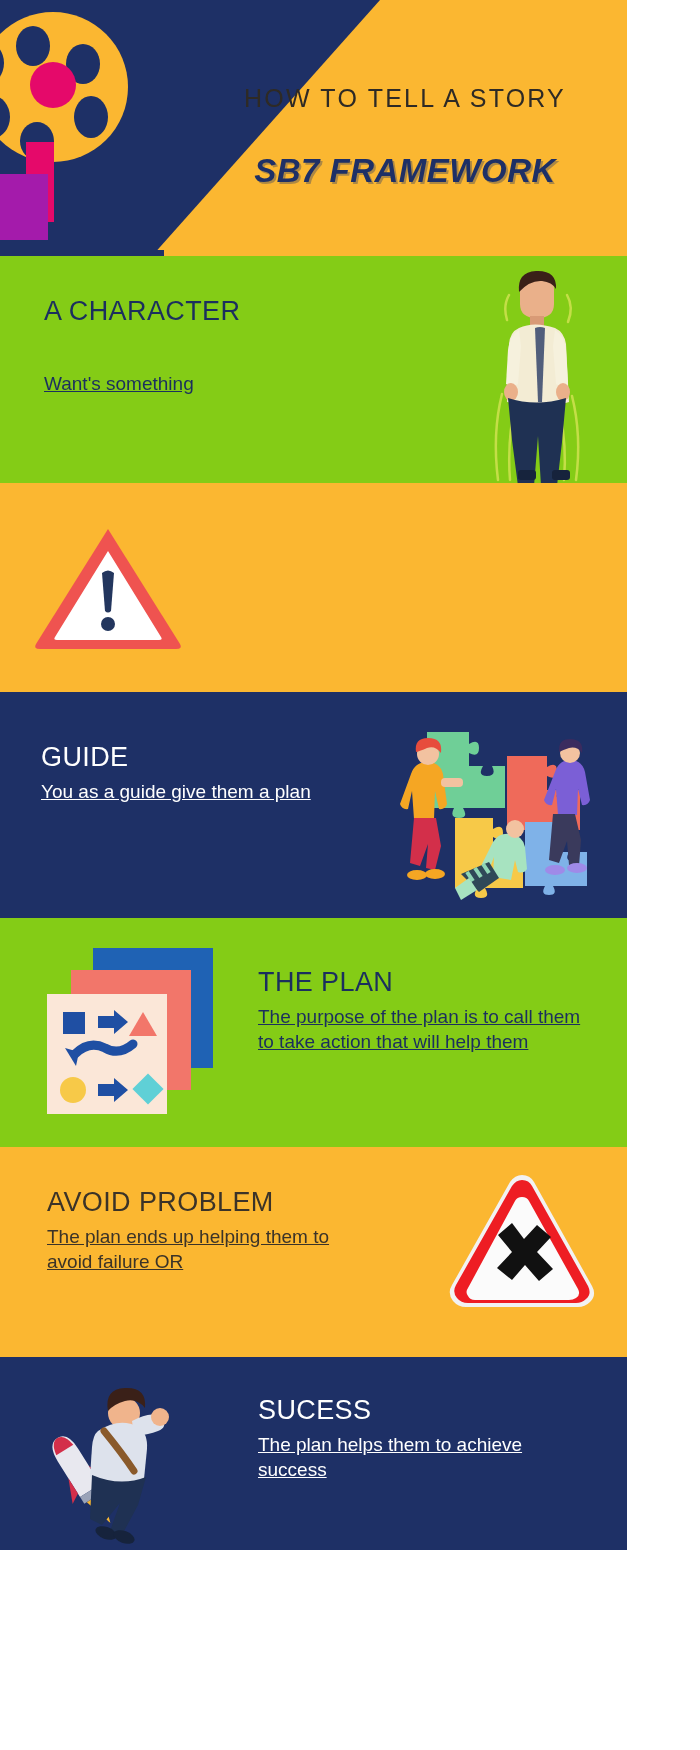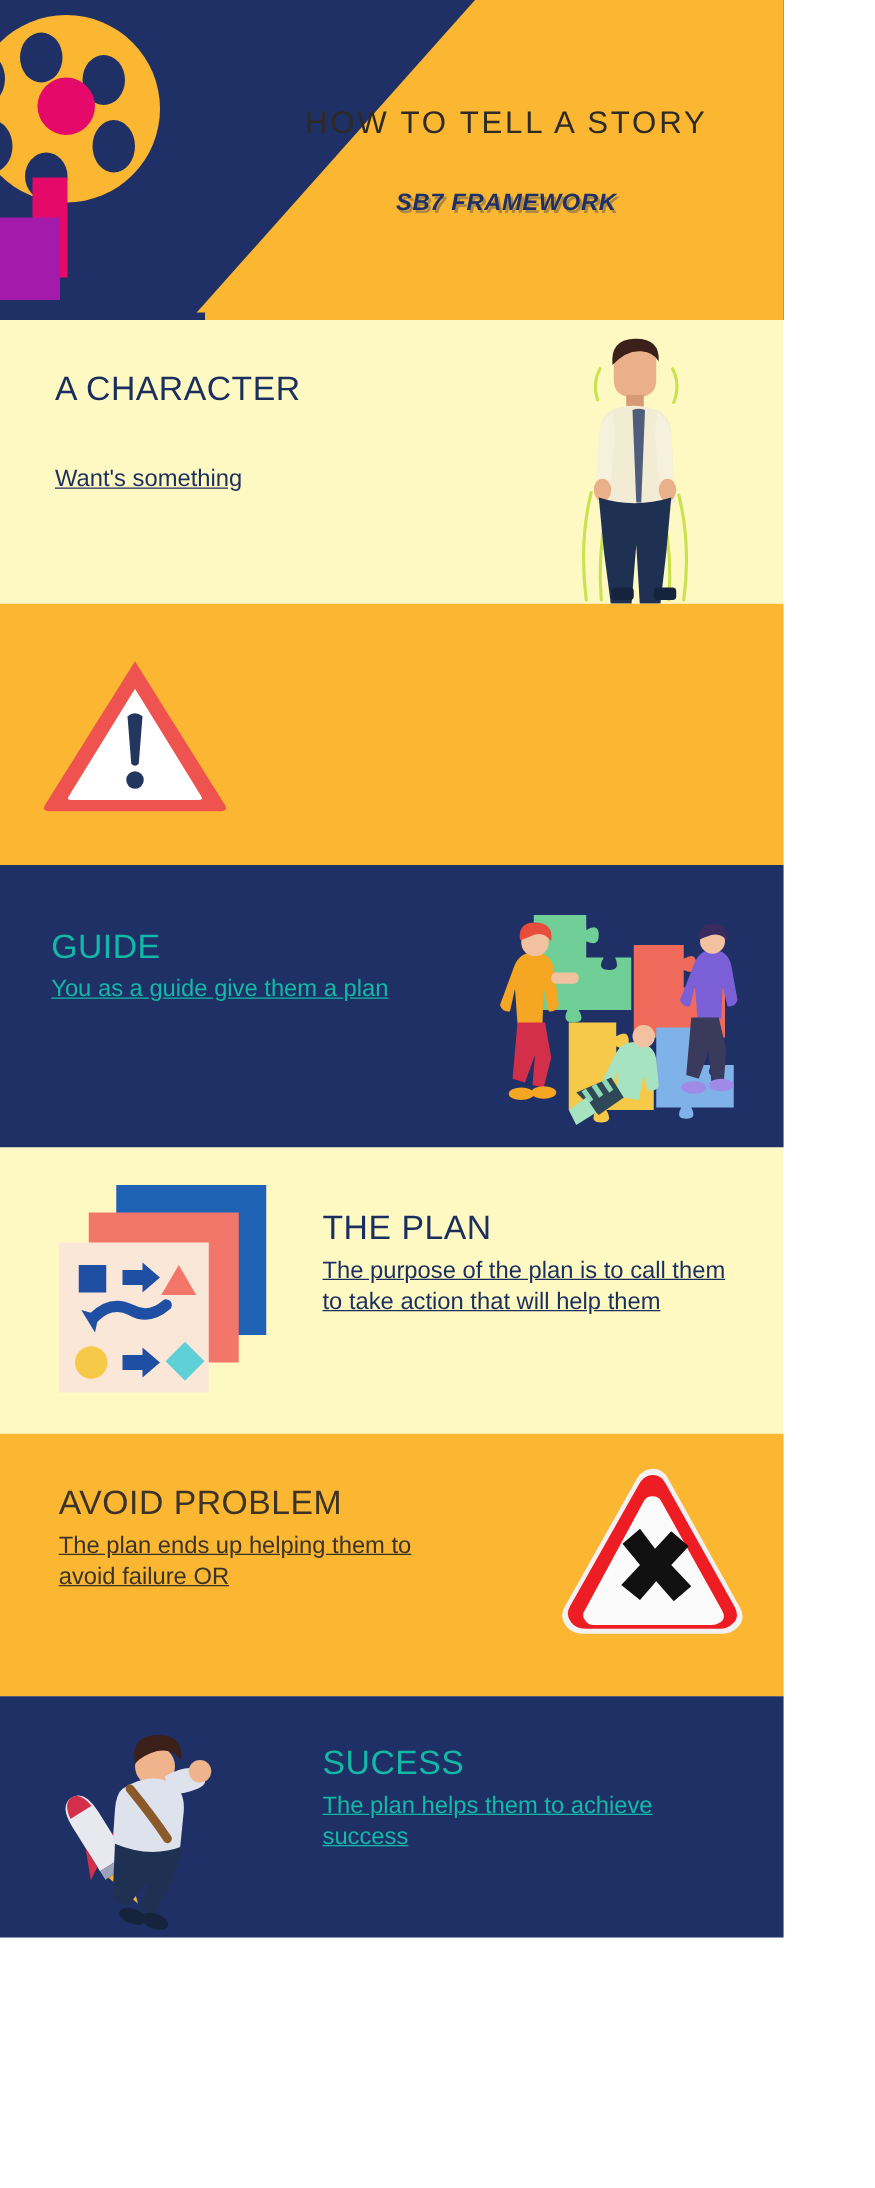--- a/index.html
+++ b/index.html
@@ -108,52 +108,52 @@
     color: #2e2a25;
     font-weight: 400;
     white-space: nowrap;
   }
   .header-subtitle {
     position: absolute;
     left: 205px;
     top: 152px;
     width: 400px;
     text-align: center;
-    font-size: 19px;
+    font-size: 33px;
     font-weight: bold;
     font-style: italic;
     letter-spacing: 0.5px;
     color: #1e3066;
     text-shadow: 2px 2px 0 rgba(30,48,102,0.35);
     white-space: nowrap;
   }
 
   
   .band {
     position: relative;
     width: 627px;
     overflow: hidden;
   }
-  .band-teal  { background: #fef9c3; }
+  .band-teal  { background: #84cc16; padding-left: 29px; }
   .band-yellow{ background: #fbb731; }
   .band-navy  { background: #1e3066; }
 
   .band h2 {
     margin: 0;
     font-weight: 400;
     letter-spacing: 0.4px;
   }
   .band p {
     margin: 0;
     font-weight: 400;
     text-decoration: underline;
   }
   .txt-dark  { color: #1b2f5e; }
   .txt-brown { color: #3b3328; }
-  .txt-white { color: #14b8a6; }
+  .txt-white { color: #ffffff; }
 
   .title-lg { font-size: 27px; }
   .body-md  { font-size: 19px; line-height: 25px; }
 
   
   #sec-character { height: 227px; }
   #sec-character .sec-text {
     position: absolute; left: 44px; top: 40px; width: 330px;
   }
   #sec-character h2 { margin-bottom: 44px; }

